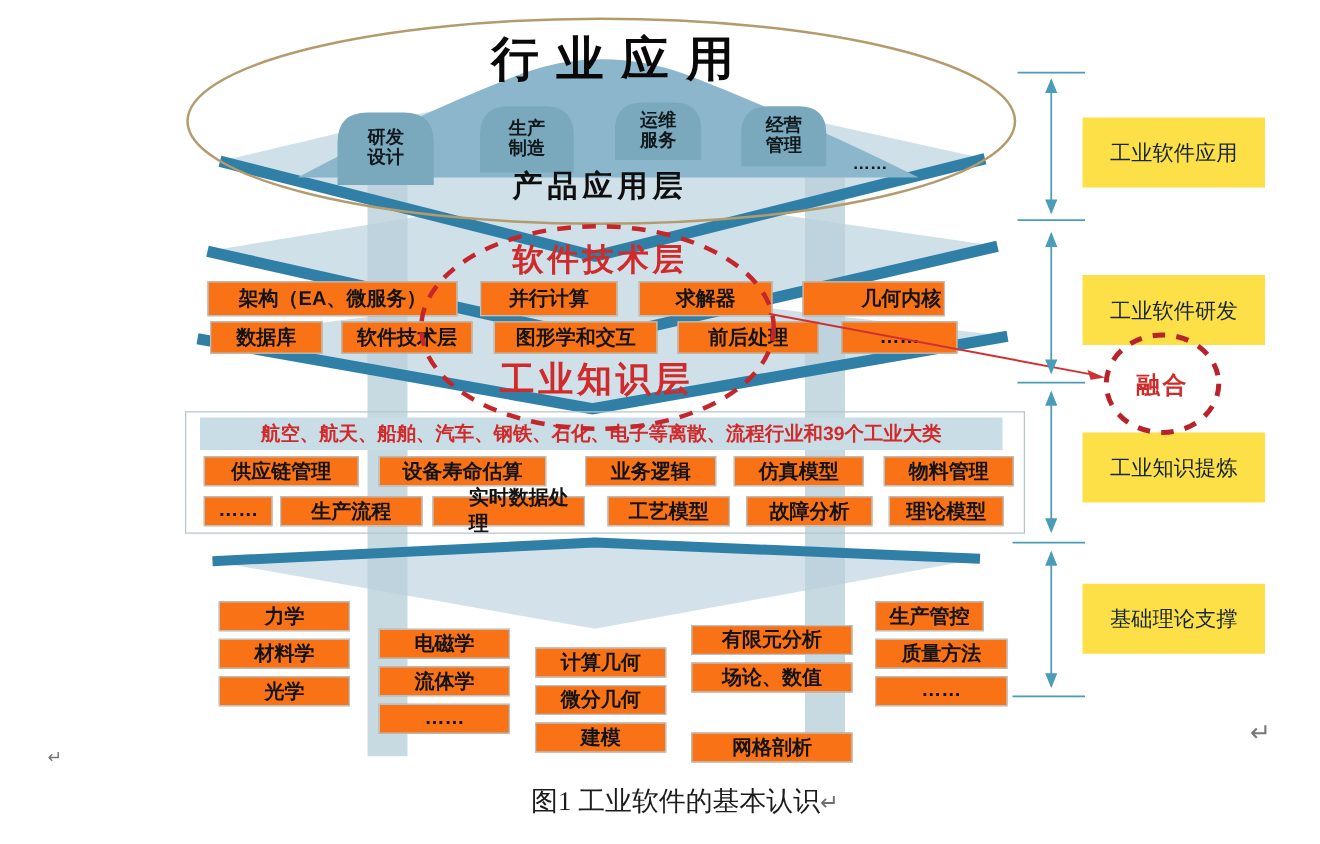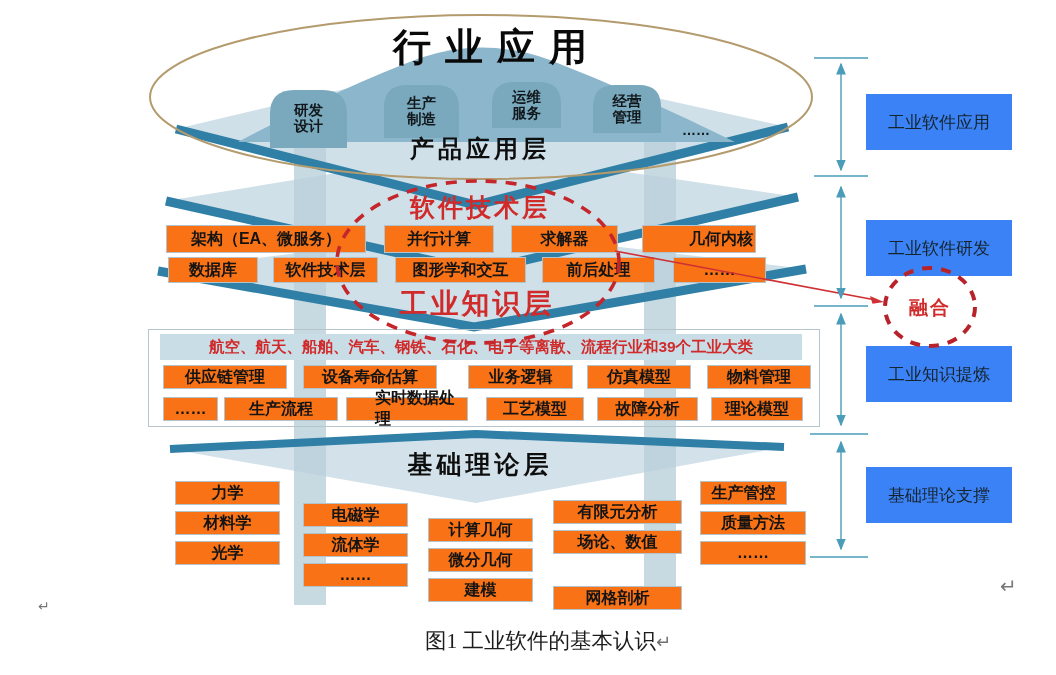--- a/index.html
+++ b/index.html
@@ -10,21 +10,21 @@
   .pre{white-space:pre-line;}
   .flexc{display:flex;align-items:center;justify-content:center;text-align:center;}
   .bx{position:absolute;background:#f97316;border:1.4px solid #b3c3cb;
       display:flex;align-items:center;justify-content:center;
       font-size:16px;font-weight:bold;color:#141414;box-sizing:border-box;}
   .dome-label{position:absolute;display:flex;align-items:center;justify-content:center;
       text-align:center;font-size:14.5px;line-height:16px;font-weight:bold;color:#10181c;}
   .layer-title{position:absolute;display:flex;align-items:center;justify-content:center;
       font-weight:bold;color:#0e0e0e;}
   .red{color:#d02a2a;}
-  .rbox{position:absolute;background:#3b82f6;display:flex;align-items:center;justify-content:center;
+  .rbox{position:absolute;background:#fde047;display:flex;align-items:center;justify-content:center;
       font-size:17px;color:#16242c;}
   .retmark{position:absolute;color:#777;font-family:"DejaVu Sans",sans-serif;}
 </style>
 </head>
 <body>
 
 <div id="stage">
 
   <svg width="1056" height="675" viewBox="0 0 1056 675">
 
@@ -69,21 +69,20 @@
 制造</div>
   <div class="dome-label pre" style="left:492px;top:84px;width:69px;height:42px;">运维
 服务</div>
   <div class="dome-label pre" style="left:593px;top:87px;width:68px;height:44px;">经营
 管理</div>
   <div class="dome-label" style="left:670px;top:120px;width:52px;height:20px;font-size:14px;">……</div>
 
   <div class="layer-title" style="left:330px;top:134px;width:300px;height:30px;font-size:24px;letter-spacing:4px;">产品应用层</div>
   <div class="layer-title red" style="left:330px;top:193px;width:300px;height:28px;font-size:25px;letter-spacing:3px;">软件技术层</div>
   <div class="layer-title red" style="left:327px;top:290px;width:300px;height:28px;font-size:28px;letter-spacing:3px;">工业知识层</div>
-  <div class="layer-title" style="left:327px;top:449px;width:306px;height:30px;font-size:25px;letter-spacing:4px;">基础理论层</div>
 
   <div class="bx" style="left:166px;top:225px;width:200px;height:28px;">架构（EA、微服务）</div>
   <div class="bx" style="left:384px;top:225px;width:110px;height:28px;">并行计算</div>
   <div class="bx" style="left:511px;top:225px;width:107px;height:28px;">求解器</div>
   <div class="bx" style="left:642px;top:225px;width:114px;height:28px;padding-left:44px;">几何内核</div>
   <div class="bx" style="left:168px;top:257px;width:90px;height:26px;">数据库</div>
   <div class="bx" style="left:273px;top:257px;width:105px;height:26px;">软件技术层</div>
   <div class="bx" style="left:395px;top:257px;width:131px;height:26px;">图形学和交互</div>
   <div class="bx" style="left:542px;top:257px;width:113px;height:26px;">前后处理</div>
   <div class="bx" style="left:673px;top:257px;width:93px;height:26px;">……</div>

